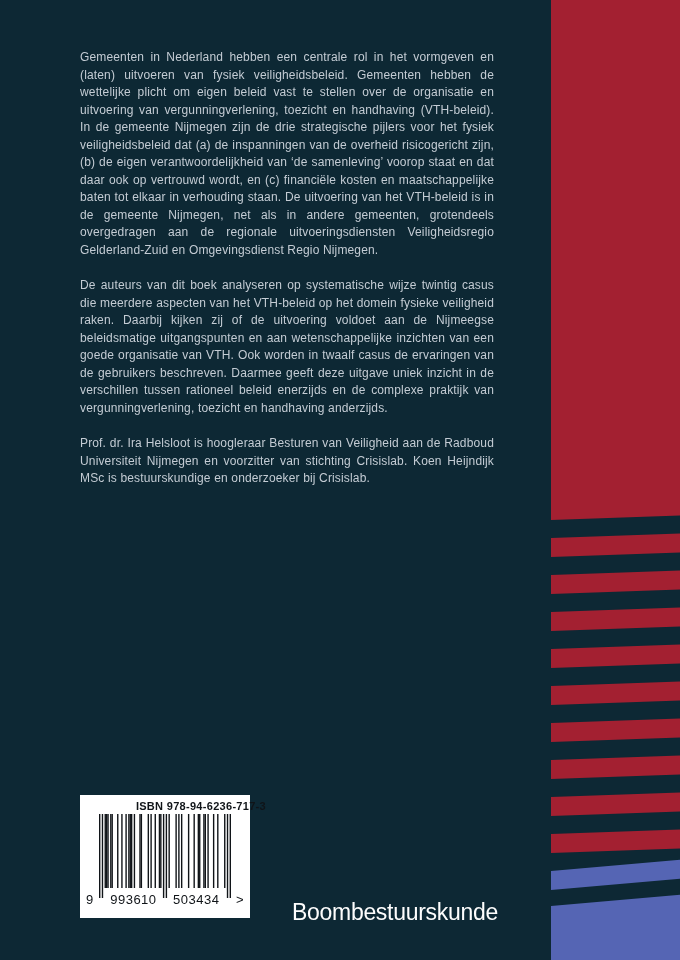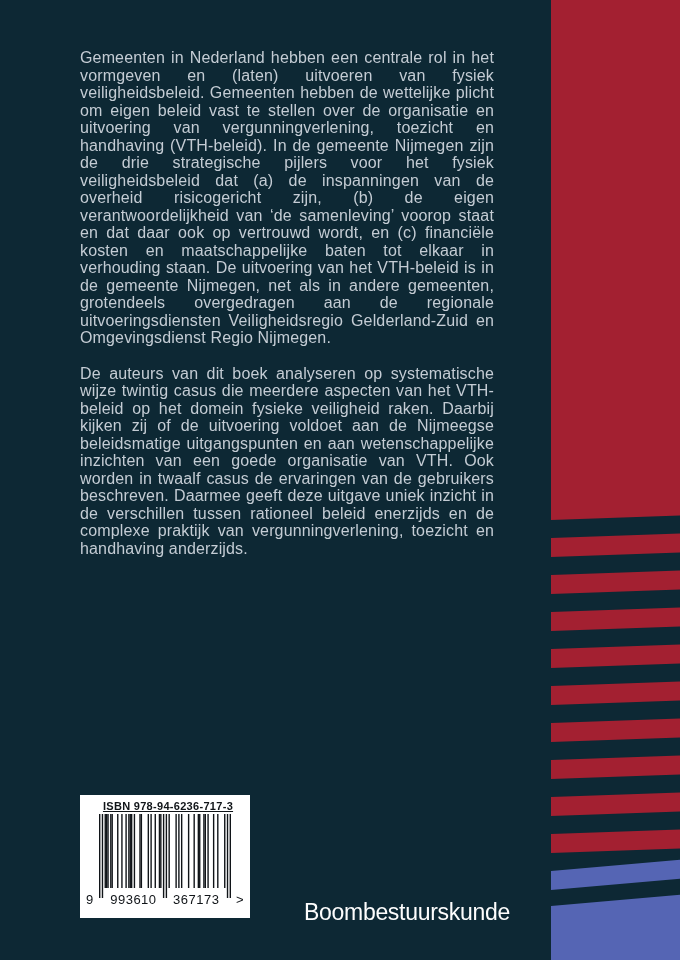--- a/index.html
+++ b/index.html
@@ -18,21 +18,21 @@
     width:680px;height:960px;
     background:var(--background);
     overflow:hidden;
     font-family:"Liberation Sans", sans-serif;
   }
   
   .text-col{
     position:absolute;
     left:80px; top:49px; width:414px;
     color:var(--text);
-    font-size:16px;
+    font-size:12px;
     line-height:17.5px;
     letter-spacing:.15px;
     text-align:justify;
   }
   .text-col p{margin:0 0 18px 0;}
   
   .stripe-col{
     position:absolute;
     left:551px; top:0; width:129px; height:960px;
     overflow:hidden;
@@ -46,55 +46,55 @@
   .stripe-layer .bar{
     position:absolute; left:0; width:100%;
   }
   
   .barcode-box{
     position:absolute;
     left:80px; top:795px; width:170px; height:123px;
     background:var(--barcode-bg);
   }
   .isbn-label{
-    position:absolute; top:5px; left:3px; width:100%;
-    text-align:center;
+    position:absolute; top:5px; left:16px; width:100%;
+    text-align:right;
     color:var(--barcode-ink);
     font-size:11px; font-weight:bold; letter-spacing:.3px;
     white-space:nowrap;
-    text-decoration:underline;
   }
   .bars-svg{
     position:absolute; top:19px; left:19px;
     display:block;
     fill:var(--barcode-ink);
   }
   .barcode-digits{
     position:absolute; left:6px; right:6px; top:97px;
     display:flex; justify-content:space-between; align-items:baseline;
     color:var(--barcode-ink);
     font-size:13px; letter-spacing:.5px;
   }
   
   .publisher-logo{
     position:absolute;
     left:292px; top:901px;
     color:var(--logo-text);
     font-size:23px; line-height:1; letter-spacing:-.3px;
     white-space:nowrap;
   }
-  .publisher-logo .rg{font-weight:normal;margin-left:12px;}
+  .publisher-logo .rg{font-weight:normal;}
   .publisher-logo .bd{font-weight:normal;}
 </style>
 </head>
 <body>
 
 <main class="text-col">
   <p>Gemeenten in Nederland hebben een centrale rol in het vormgeven en (laten) uitvoeren van fysiek veiligheidsbeleid. Gemeenten hebben de wettelijke plicht om eigen beleid vast te stellen over de organisatie en uitvoering van vergunningverlening, toezicht en handhaving (VTH-beleid). In de gemeente Nijmegen zijn de drie strategische pijlers voor het fysiek veiligheidsbeleid dat (a) de inspanningen van de overheid risicogericht zijn, (b) de eigen verantwoordelijkheid van ‘de samenleving’ voorop staat en dat daar ook op vertrouwd wordt, en (c) financiële kosten en maatschappelijke baten tot elkaar in verhouding staan. De uitvoering van het VTH-beleid is in de gemeente Nijmegen, net als in andere gemeenten, grotendeels overgedragen aan de regionale uitvoeringsdiensten Veiligheidsregio Gelderland-Zuid en Omgevingsdienst Regio Nijmegen.</p>
   <p>De auteurs van dit boek analyseren op systematische wijze twintig casus die meerdere aspecten van het VTH-beleid op het domein fysieke veiligheid raken. Daarbij kijken zij of de uitvoering voldoet aan de Nijmeegse beleidsmatige uitgangspunten en aan wetenschappelijke inzichten van een goede organisatie van VTH. Ook worden in twaalf casus de ervaringen van de gebruikers beschreven. Daarmee geeft deze uitgave uniek inzicht in de verschillen tussen rationeel beleid enerzijds en de complexe praktijk van vergunningverlening, toezicht en handhaving anderzijds.</p>
+  <p>Prof. dr. Ira Helsloot is hoogleraar Besturen van Veiligheid aan de Radboud Universiteit Nijmegen en voorzitter van stichting Crisislab. Koen Heijndijk MSc is bestuurskundige en onderzoeker bij Crisislab.</p>
 </main>
 
 <div class="stripe-col">
   <div class="stripe-layer red-layer">
       <div class="bar" style="top: -14px; height: 534px; background: rgb(163, 32, 49);"></div>
       <div class="bar" style="top: 538px; height: 19px; background: rgb(163, 32, 49);"></div>
       <div class="bar" style="top: 575px; height: 19px; background: rgb(163, 32, 49);"></div>
       <div class="bar" style="top: 612px; height: 19px; background: rgb(163, 32, 49);"></div>
       <div class="bar" style="top: 649px; height: 19px; background: rgb(163, 32, 49);"></div>
       <div class="bar" style="top: 686px; height: 19px; background: rgb(163, 32, 49);"></div>
@@ -148,20 +148,20 @@
       <rect x="78" y="0" width="1" height="74"></rect>
       <rect x="82" y="0" width="1" height="74"></rect>
       <rect x="85" y="0" width="1" height="74"></rect>
       <rect x="90" y="0" width="1" height="74"></rect>
       <rect x="92" y="0" width="1" height="84"></rect>
       <rect x="94" y="0" width="1" height="84"></rect>
     </svg>
   <div class="barcode-digits">
     <span>9</span>
     <span>993610</span>
-    <span>367173</span>
+    <span>503434</span>
     <span>&gt;</span>
   </div>
 </div>
 
 <div class="publisher-logo">
   <span class="rg">Boom</span><span class="bd">bestuurskunde</span>
 </div>
 
 </body></html>

